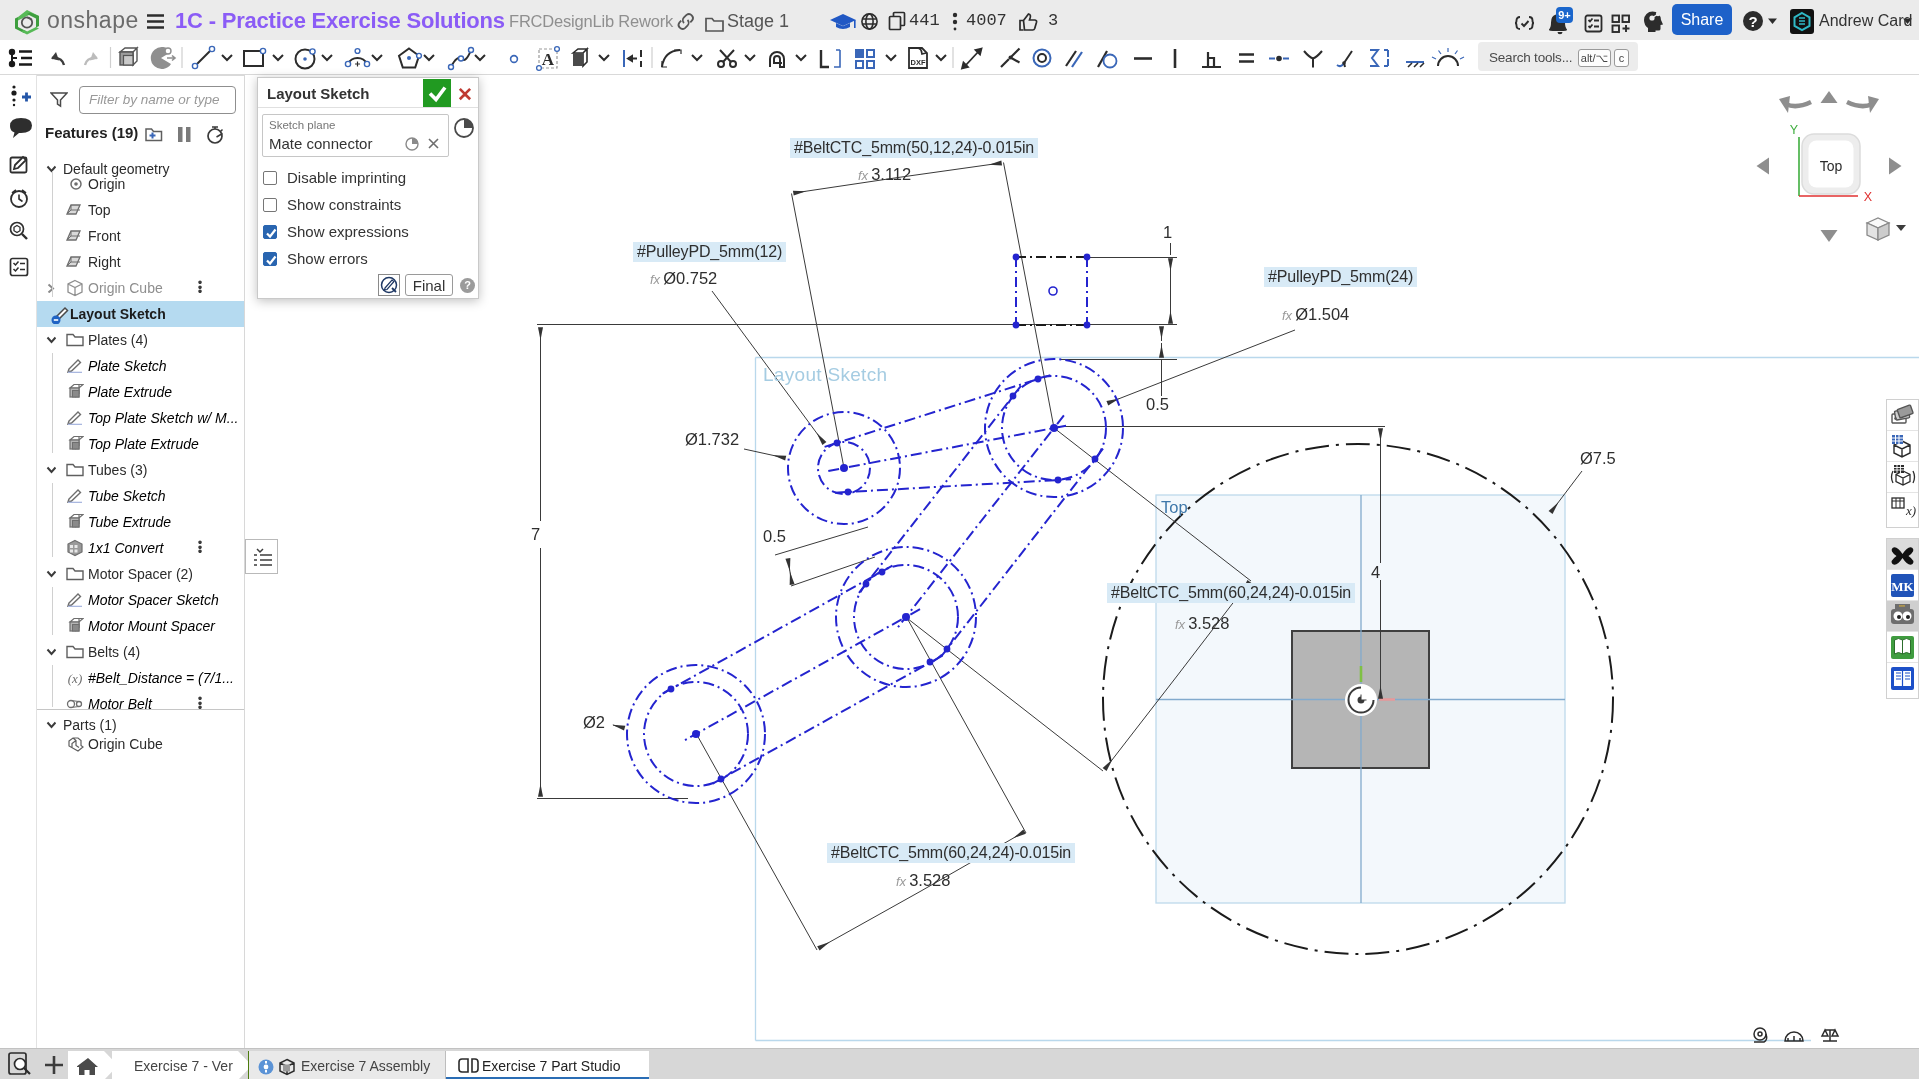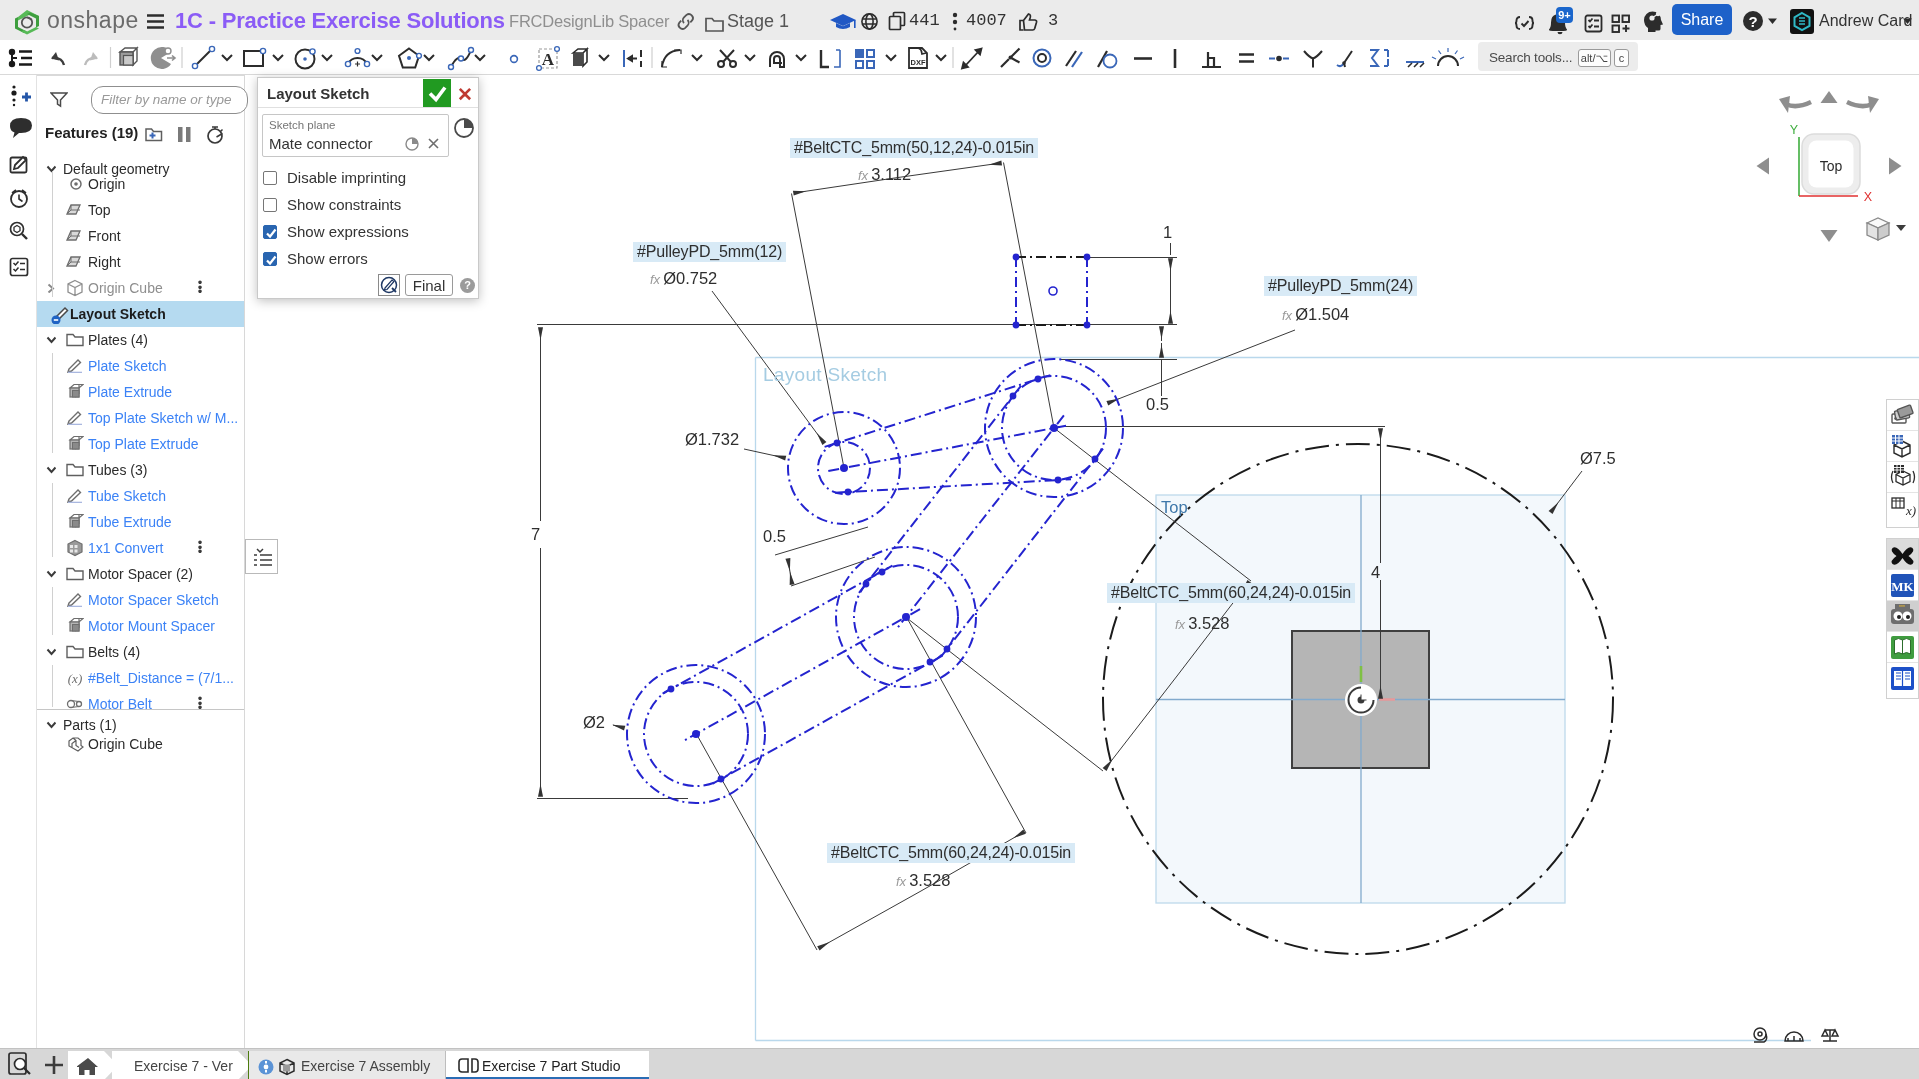--- a/index.html
+++ b/index.html
@@ -16,26 +16,26 @@
 #uname { position:absolute; left:1819px; top:12px; font-size:16px; color:#333; }
 
 #toolbar { position:absolute; left:0; top:40px; width:1919px; height:35px; background:#fff; border-bottom:1px solid #d9d9d9; }
 #searchtools { position:absolute; left:1478px; top:42px; width:160px; height:29px; background:#ececec; border-radius:4px; }
 #searchtools span { position:absolute; left:11px; top:8px; font-size:13.5px; letter-spacing:-0.2px; color:#4a4a4a; }
 .kbd { position:absolute; top:7px; height:18px; border:1px solid #9a9a9a; border-radius:3px; background:#fdfdfd; font-size:11px; color:#444; text-align:center; line-height:16px; }
 
 #lstrip { position:absolute; z-index:6; left:0; top:75px; width:37px; height:973px; background:#fff; border-right:1px solid #e2e2e2; }
 
 #panel { position:absolute; z-index:6; left:37px; top:75px; width:208px; height:973px; background:#fff; border-right:1px solid #d8d8d8; border-top:1px solid #d9d9d9;}
-#filterbox { position:absolute; left:42px; top:10px; width:157px; height:28px; border:1px solid #8f8f8f; border-radius:12px; background:#fff;margin-left:12px; }
+#filterbox { position:absolute; left:42px; top:10px; width:157px; height:28px; border:1px solid #8f8f8f; border-radius:4px; background:#fff; }
 #filterbox span { position:absolute; left:9px; top:5px; font-style:italic; color:#999; font-size:13.5px; }
 #feath { position:absolute; left:8px; top:48px; font-size:15px; font-weight:bold; color:#222; }
 .trow { position:absolute; left:0; width:207px; height:26px; font-size:14px; color:#2b2b2b; }
 .trow .lbl { position:absolute; top:5px; white-space:nowrap; }
-.sup { color:#3b82f6; }
+.sup { color:#000000; font-style:italic; }
 .gry { color:#8e8e8e; }
 .sel { background:#b5daf0; }
 .chev { position:absolute; width:10px; height:10px; }
 .kebab { position:absolute; left:160px; top:6px; color:#3a3a3a; font-size:13px; letter-spacing:0; line-height:4.5px; width:6px; text-align:center;}
 
 #dlg { position:absolute; z-index:10; left:257px; top:77px; width:222px; height:222px; background:#fff; border:1px solid #c9c9c9; box-shadow:0 2px 10px rgba(0,0,0,0.25); }
 #dlg-h { position:absolute; left:0; top:0; width:220px; height:30px; border-bottom:1px solid #e0e0e0; }
 #dlg-h b { position:absolute; left:9px; top:7px; font-size:15px; color:#333; }
 #dlg-ok { position:absolute; left:165px; top:1px; width:28px; height:28px; background:#219a21; }
 #dlg-x { position:absolute; left:199px; top:5px; font-size:19px; font-weight:bold; color:#bf3a32; }
@@ -153,21 +153,21 @@
   <circle cx="1753" cy="21" r="10" fill="#2c2c2c"></circle>
   <text x="1753" y="27" font-size="15" font-weight="bold" fill="#fff" text-anchor="middle" font-family="Liberation Sans">?</text>
   <path d="M1768 18.5 l4.5 5.5 l4.5 -5.5 z" fill="#2c2c2c"></path>
 
   <rect x="1790" y="9" width="24" height="25" rx="3" fill="#111"></rect>
   <path d="M1802 13 l7.5 4.3 v8.6 l-7.5 4.3 l-7.5 -4.3 v-8.6 z" fill="none" stroke="#2fb9c6" stroke-width="2"></path>
   <path d="M1799 18 h6 m-6 3 h6 m-6 3 h6" stroke="#2fb9c6" stroke-width="1.6"></path>
   <path d="M1903 18.5 l4.5 5.5 l4.5 -5.5 z" fill="#2c2c2c"></path>
  </svg>
  <div id="hdr-title">1C - Practice Exercise Solutions</div>
- <div id="hdr-sub">FRCDesignLib Spacer</div>
+ <div id="hdr-sub">FRCDesignLib Rework</div>
  <div id="hdr-stage">Stage 1</div>
  <div class="hnum" style="left:909px">441</div>
  <div class="hnum" style="left:966px">4007</div>
  <div class="hnum" style="left:1048px">3</div>
  <div id="share">Share</div>
  <div id="uname">Andrew Card</div>
 </div>
 
 <div id="toolbar"></div>
 <svg class="abs" style="left:0;top:40px;z-index:5" width="1919" height="35">
@@ -726,21 +726,21 @@
 <circle cx="882" cy="572" r="3.4" fill="#2424cf"></circle>
 <circle cx="947" cy="649" r="3.4" fill="#2424cf"></circle>
 <circle cx="930" cy="662" r="3.4" fill="#2424cf"></circle>
 <circle cx="671" cy="689" r="3.4" fill="#2424cf"></circle>
 <circle cx="721" cy="779" r="3.4" fill="#2424cf"></circle>
 </svg>
 <div id="lbl-ls">Layout Sketch</div>
 <div id="lbl-top">Top</div>
 <div class="dimlbl" style="left:790px;top:138px">#BeltCTC_5mm(50,12,24)-0.015in</div>
 <div class="dimlbl" style="left:633px;top:242px">#PulleyPD_5mm(12)</div>
-<div class="dimlbl" style="left:1264px;top:276px">#PulleyPD_5mm(24)</div>
+<div class="dimlbl" style="left:1264px;top:267px">#PulleyPD_5mm(24)</div>
 <div class="dimlbl" style="left:1107px;top:583px">#BeltCTC_5mm(60,24,24)-0.015in</div>
 <div class="dimlbl" style="left:827px;top:843px">#BeltCTC_5mm(60,24,24)-0.015in</div>
 <div class="dimtxt" style="left:858px;top:165px"><span class="fx">fx</span>3.112</div>
 <div class="dimtxt" style="left:650px;top:269px"><span class="fx">fx</span>Ø0.752</div>
 <div class="dimtxt" style="left:1282px;top:305px"><span class="fx">fx</span>Ø1.504</div>
 <div class="dimtxt" style="left:1175px;top:614px"><span class="fx">fx</span>3.528</div>
 <div class="dimtxt" style="left:896px;top:871px"><span class="fx">fx</span>3.528</div>
 <div class="dimtxt" style="left:531px;top:525px">7</div>
 <div class="dimtxt" style="left:1163px;top:223px">1</div>
 <div class="dimtxt" style="left:1146px;top:395px">0.5</div>

